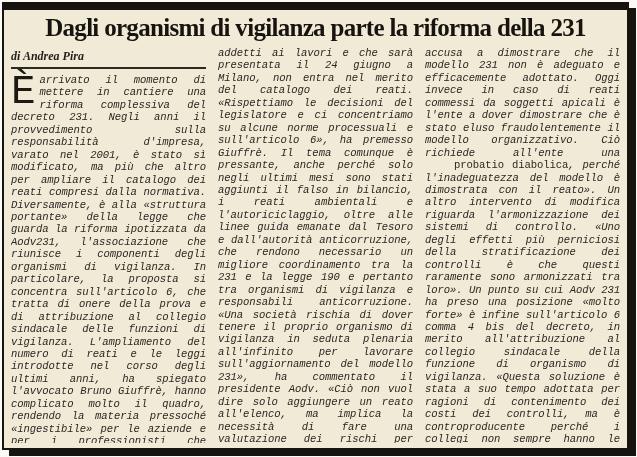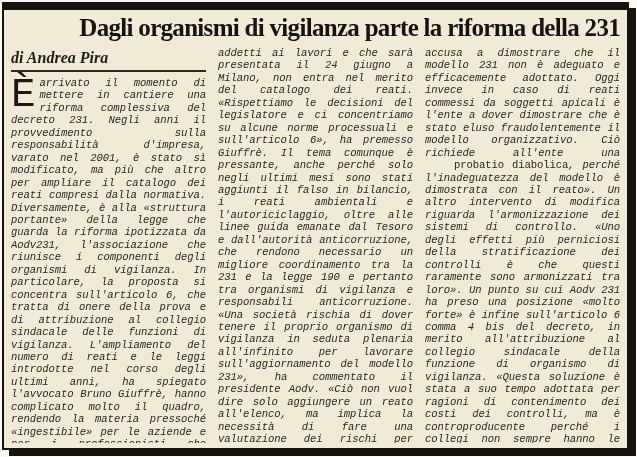--- a/index.html
+++ b/index.html
@@ -13,27 +13,27 @@
     box-sizing:content-box;
     background:var(--paper,#f1ead7);
     border:2px solid var(--frame,#26221d);
     border-top:8px solid var(--frame,#16130f);
     box-shadow:7px 6px 0 var(--frame,#16130f);
   }
   .inner{padding:2px 7px 0 7px;height:434px;overflow:hidden;}
   .title{
     margin:2px 0 5px 0;
     font-size:25px;font-weight:bold;letter-spacing:-0.7px;
-    text-align:right;white-space:nowrap;
+    text-align:center;white-space:nowrap;
     color:#17140f;
   }
   .cols{display:flex;gap:12px;height:396px;}
   .col{flex:1 1 0;min-width:0;overflow:hidden;}
   .byline{
-    font-size:16px;font-weight:bold;font-style:italic;
+    font-size:12px;font-weight:bold;font-style:italic;
     color:#211d17;
     padding:2px 0 3px 0;margin-bottom:5px;
     border-bottom:2px solid #2e2a23;
   }
   .body-text{
     font-style:italic;
     font-size:10.6px;line-height:12.45px;
     letter-spacing:-0.1px;word-spacing:-0.5px;
     text-align:justify;
     color:var(--ink,#2a2722);

